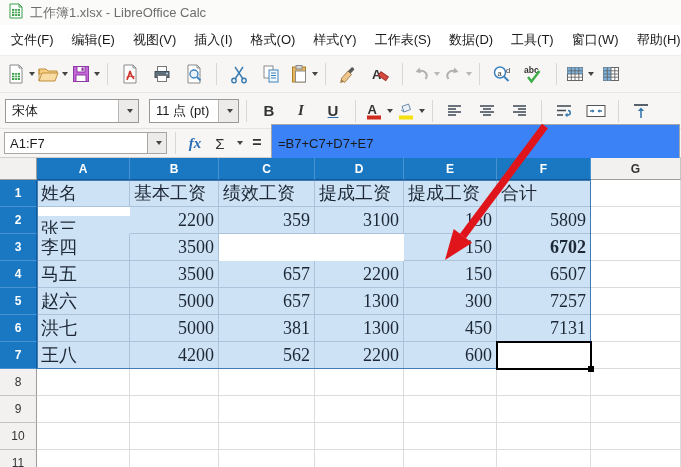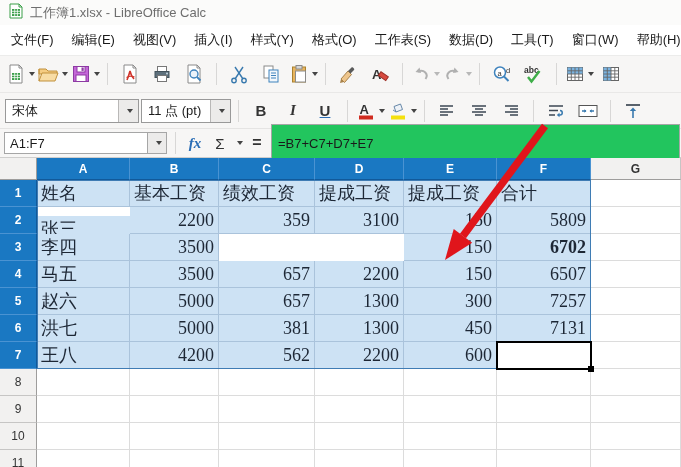--- a/index.html
+++ b/index.html
@@ -40,21 +40,21 @@
     padding:0 1px 0 4px; gap:3px; border-top:1px solid #e5e4e3; border-bottom:1px solid #cfcecd; }
   .namebox { width:143px; height:22px; background:#fff; border:1px solid #a6a6a6;
     border-right:none; font-size:13px; padding:0 5px; display:flex; align-items:center; }
   .namebox-drop { width:20px; height:22px; background:#ecebea; border:1px solid #a6a6a6;
     display:flex; align-items:center; justify-content:center; }
   .fbtn { width:22px; height:24px; display:flex; align-items:center; justify-content:center; }
   .fx { color:#2a6db5; font-style:italic; font-weight:bold;
     font-family:"Liberation Serif",serif; font-size:15px; }
   .sigma { font-size:15px; color:#333; }
   .equals { font-size:16px; font-weight:bold; color:#333; }
-  .formula-input { flex:1; height:38px; background:#22c55e; border:1px solid #a6a6a6;
+  .formula-input { flex:1; height:38px; background:#3b82f6; border:1px solid #a6a6a6;
     font-size:13px; padding:0 6px; display:flex; align-items:center; }
   
   #grid { position:absolute; left:0; top:158px; width:681px; height:309px;
     overflow:hidden; background:#fff; }
   .gc { position:absolute; display:flex; align-items:center; overflow:hidden; }
   .corner { background:#f2f1f0; border-right:1px solid #9e9d9c; border-bottom:1px solid #9e9d9c; }
   .colhdr { background:#f2f1f0; justify-content:center; font-size:12px; font-weight:bold;
     color:#333; border-right:1px solid #c6c5c4; border-bottom:1px solid #9e9d9c; }
   .colhdr.sel { background:#1a78c2; color:#fff; border-right:1px solid #4a93d2;
     border-bottom:1px solid #11599a; }
@@ -89,22 +89,22 @@
       </svg>
   </span>
   <span>工作簿1.xlsx - LibreOffice Calc</span>
 </div>
 
 <div class="menubar" id="menubar">
     <span class="menu-item">文件(F)</span>
     <span class="menu-item">编辑(E)</span>
     <span class="menu-item">视图(V)</span>
     <span class="menu-item">插入(I)</span>
+    <span class="menu-item">格式(O)</span>
     <span class="menu-item">样式(Y)</span>
-    <span class="menu-item">格式(O)</span>
     <span class="menu-item">工作表(S)</span>
     <span class="menu-item">数据(D)</span>
     <span class="menu-item">工具(T)</span>
     <span class="menu-item">窗口(W)</span>
     <span class="menu-item">帮助(H)</span>
   </div>
 
 <div class="toolbar" id="toolbar-standard">
     <div class="tbtn">
       <span>
@@ -279,21 +279,21 @@
     </div>
   </div>
 
 <div class="toolbar" id="toolbar-formatting">
   <div class="combo">
     <span class="val" style="width:112px">宋体</span>
     <span class="drop">
         <span class="caret"></span>
       </span>
   </div>
-  <div class="combo" style="">
+  <div class="combo" style="margin-left:8px">
     <span class="val" style="width:68px">11 点 (pt)</span>
     <span class="drop">
         <span class="caret"></span>
       </span>
   </div>
   <div class="sep"></div>
   <span id="fmt-buttons" style="display:flex;align-items:center;gap:2px">
       <div class="tbtn">
         <span class="glyph-btn">B</span>
       </div>

